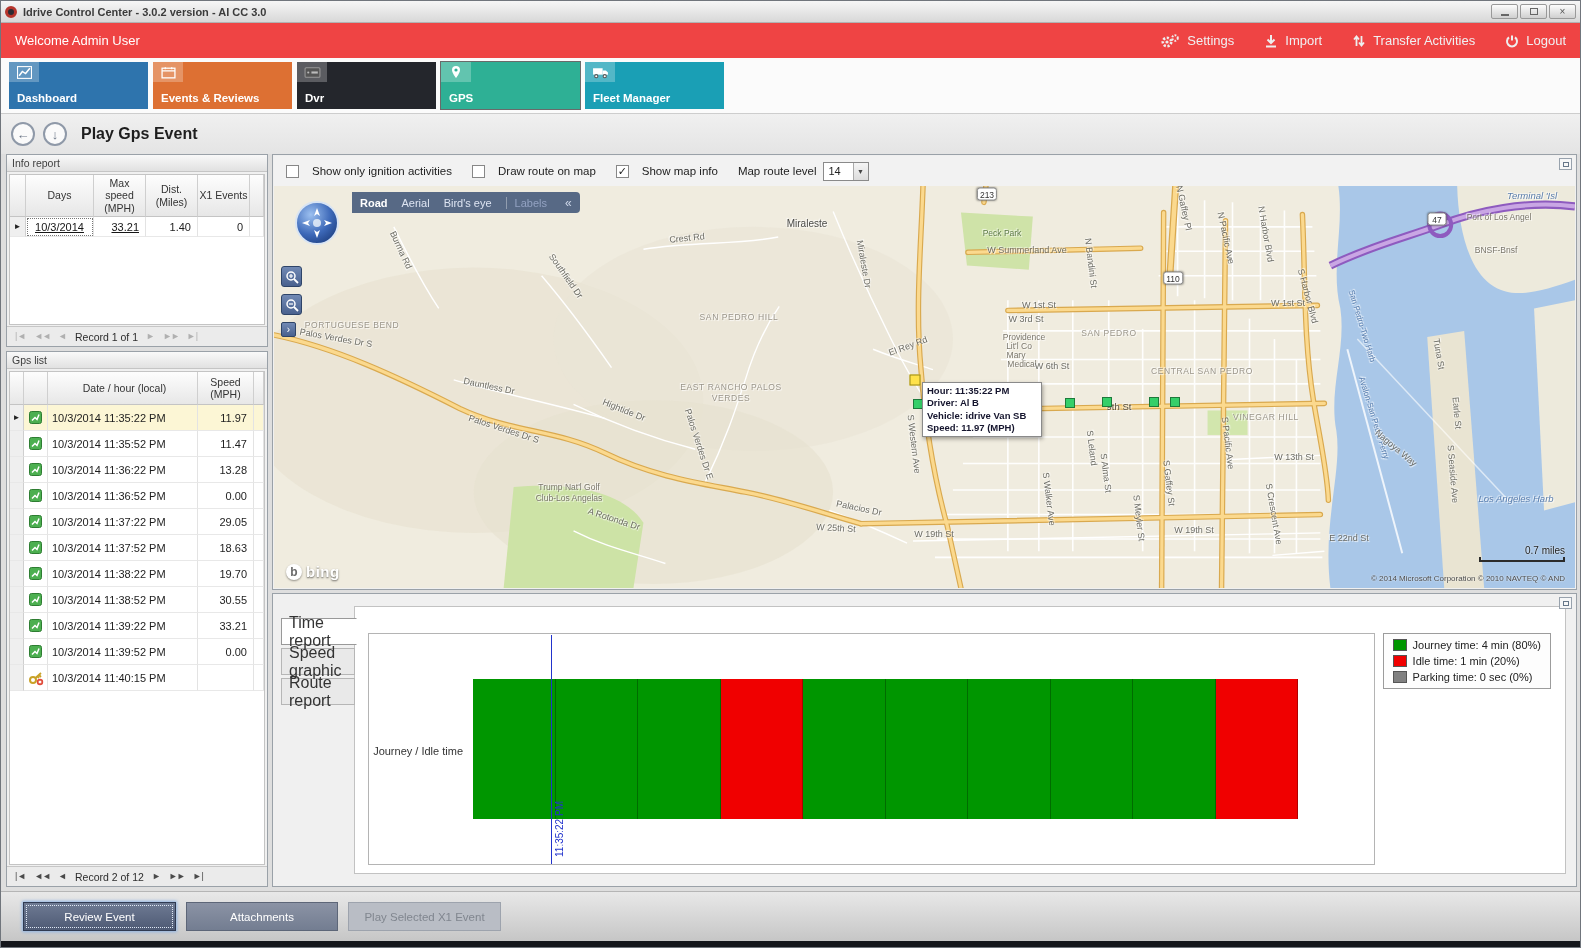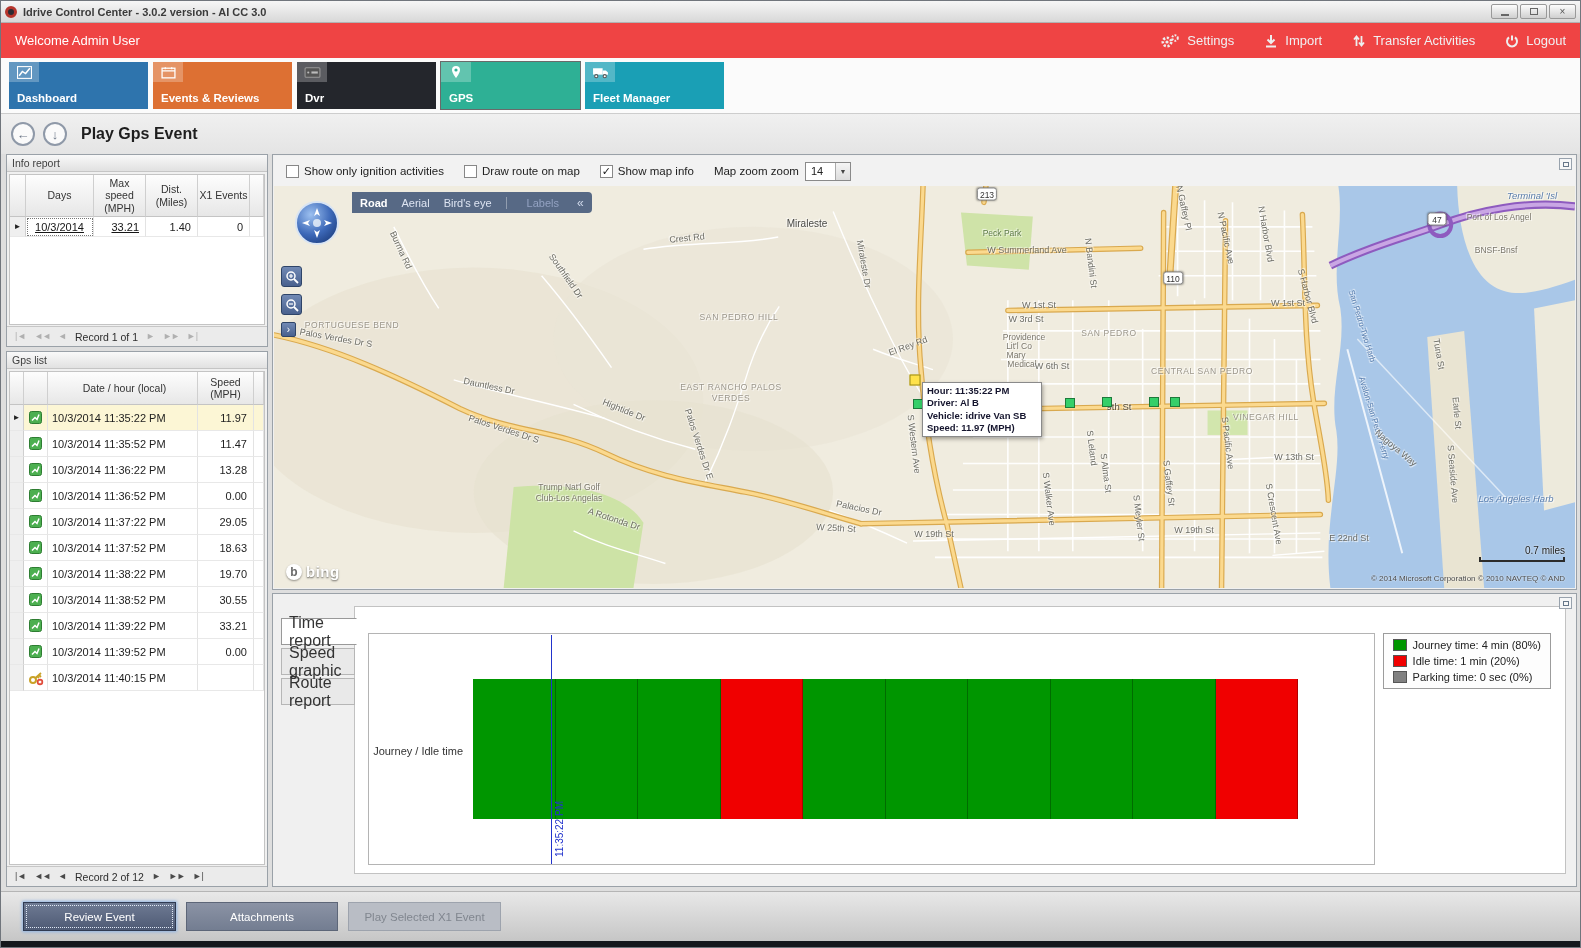--- a/index.html
+++ b/index.html
@@ -89,21 +89,21 @@
   .gc2{width:150px;flex:none;padding-left:4px;}
   .gc3{width:56px;flex:none;}
   .gc4{flex:1;}
   .g-r.sel .dcell{background:#fcf6d5;}
   .g-r .gutcell{background:#efefef;}
   .g-r.sel .gutcell{background:#efefef;}
 
   
   #mapbar{position:absolute;left:1px;right:1px;top:1px;height:30px;display:flex;align-items:center;gap:20px;
           padding-left:12px;background:#f2f2f2;font-size:11.5px;color:#222;}
-  .cb{display:flex;align-items:center;gap:5px;cursor:pointer;}
+  .cb{display:flex;align-items:center;gap:13px;cursor:pointer;}
   .cbbox{width:13px;height:13px;border:1px solid #878787;background:#fff;display:grid;place-items:center;
          font-size:11px;color:#222;line-height:1;font-weight:bold;}
   #zoomwrap{display:flex;align-items:center;gap:6px;}
   #zoomsel{width:46px;height:19px;border:1px solid #8a8a8a;background:#fff;display:flex;align-items:center;
            font-size:11px;cursor:pointer;}
   #zoomsel .zval{flex:1;padding-left:5px;}
   #zoomsel .zarr{width:15px;height:100%;border-left:1px solid #aaa;background:linear-gradient(#f5f5f5,#dcdcdc);
                  display:grid;place-items:center;font-size:7px;color:#444;}
 
   
@@ -125,21 +125,21 @@
   .mk.green{width:10px;height:10px;background:#35cf69;border:1.5px solid #1d7a3b;}
   .mk.yellow{width:11px;height:11px;background:#ffe24a;border:1.5px solid #988818;}
   #tooltip{position:absolute;left:648px;top:196px;width:120px;background:#fff;border:1px solid #8a8a8a;
            box-shadow:1px 2px 4px rgba(0,0,0,.35);padding:2px 4px;font-size:9.5px;font-weight:bold;color:#15152e;
            line-height:1.3;z-index:30;}
   #stylebar{position:absolute;left:78px;top:6px;height:21px;display:flex;align-items:center;gap:14px;
             background:rgba(60,82,118,.85);border-radius:0 4px 4px 0;color:#dde4f2;font-size:11px;
             padding:0 8px;z-index:25;}
   .mtab{cursor:pointer;}
   .mtab.active{font-weight:bold;color:#fff;}
-  .mtab.disabled{color:#93a2c2;border-left:1px solid rgba(255,255,255,.35);padding-left:20px;}
+  .mtab.disabled{color:#93a2c2;border-left:1px solid rgba(255,255,255,.35);padding-left:8px;}
   #stylebar .mcollapse{font-size:12px;color:#cfd8ea;padding-left:4px;cursor:pointer;}
   #compass{position:absolute;left:20px;top:14px;z-index:25;cursor:pointer;}
   .zbtn{position:absolute;left:7px;width:21px;height:21px;border:1px solid #2e4468;border-radius:3px;
         background:linear-gradient(#7189b4,#49618e);display:grid;place-items:center;z-index:25;cursor:pointer;}
   #zoomin{top:80px;} #zoomout{top:108px;}
   #mapchev{position:absolute;left:7px;top:136px;width:15px;height:15px;border:1px solid #2e4468;border-radius:2px;
            background:linear-gradient(#7189b4,#49618e);color:#fff;display:grid;place-items:center;font-size:10px;
            z-index:25;cursor:pointer;}
   #scale{position:absolute;right:10px;bottom:26px;z-index:25;text-align:right;}
   #scale .stext{font-size:10px;color:#1d1d1d;text-shadow:0 0 2px #fff;}
@@ -511,21 +511,21 @@
           <label class="cb">
             <span class="cbbox"></span>
             <span>Draw route on map</span>
           </label>
           <label class="cb">
             <span class="cbbox">✓</span>
             <span>Show map info</span>
           </label>
         </span>
       <span id="zoomwrap">
-        <span>Map zoom zoom</span>
+        <span>Map route level</span>
         <span id="zoomsel">
           <span class="zval">14</span>
           <span class="zarr">▼</span>
         </span>
       </span>
     </div>
     <div id="map">
       <svg class="base" viewBox="0 0 1303 394" preserveAspectRatio="none">
         <rect width="1303" height="394" fill="#f0ecdf"></rect>
         <ellipse cx="200" cy="210" rx="230" ry="130" fill="#e8e3d2" opacity="0.7"></ellipse>

